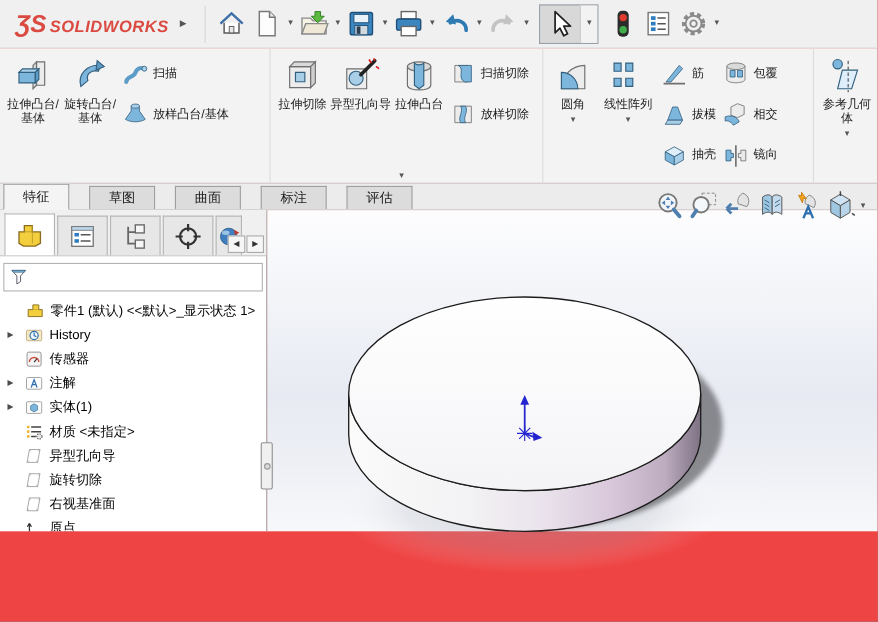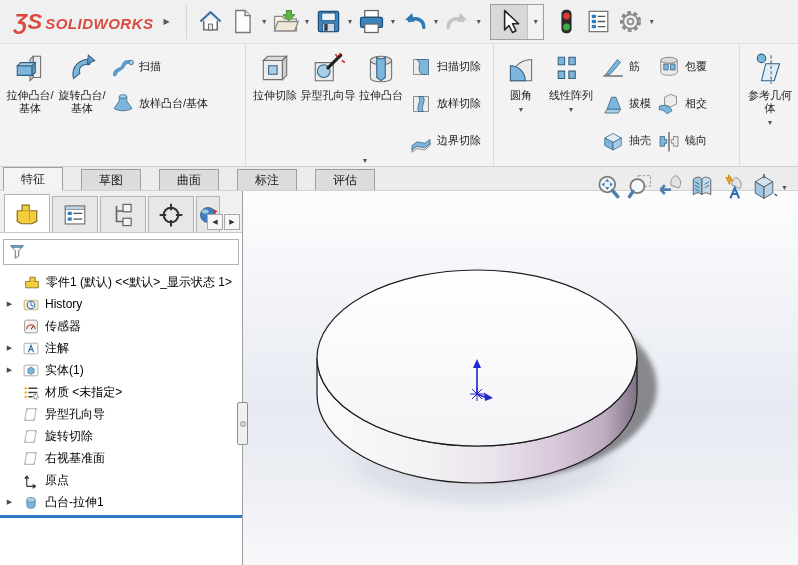--- a/index.html
+++ b/index.html
@@ -29,21 +29,21 @@
   .rlarge .lbl{font-size:11px;line-height:13px;text-align:center;word-break:break-all;margin-top:3px;color:#1d1d1d}
   .rcol{display:flex;flex-direction:column;padding-top:1px}
   .rrow{display:flex;align-items:center;height:37px;padding:0 3px;font-size:11px;cursor:pointer;white-space:nowrap}
   .rrow .ic22{width:24px;height:24px;margin-right:4px;flex:none}
   .goverflow{position:absolute;bottom:2px;left:46%;cursor:pointer}
   
   .tabrow{height:24px;background:#ececec;display:flex;align-items:flex-end;padding-left:3px;border-bottom:1px solid #d2d2d2}
   .ctab{height:21px;display:flex;align-items:center;padding:0 17px;background:#dcdcdc;border:1px solid #9f9f9f;border-bottom:none;margin-right:18px;font-size:12px;cursor:pointer;white-space:nowrap}
   .ctab.active{background:#f4f4f4;height:24px;margin-bottom:-1px;border-bottom:1px solid #f4f4f4}
   
-  .content{display:flex;height:374px;position:relative}
+  .content{display:flex;height:292px;position:relative}
   .panel{width:243px;background:#fff;border-right:1px solid #9f9f9f;display:flex;flex-direction:column;flex:none}
   .ptabs{height:42px;background:#f0f0f0;display:flex;align-items:flex-end;border-bottom:1px solid #c9c9c9;padding:4px 0 0 2px;position:relative}
   .ptab{width:46px;height:36px;display:flex;align-items:center;justify-content:center;border:1px solid #b5b5b5;border-bottom:none;background:#e7e7e7;margin-left:2px;cursor:pointer}
   .ptab.active{background:#fff;height:38px}
   .ptab .ic{width:26px;height:26px}
   .ptab.partial{width:24px;overflow:hidden;justify-content:flex-start}
   .pscroll{position:absolute;right:2px;bottom:2px;display:flex}
   .pscroll .sb{width:16px;height:16px;border:1px solid #aaa;background:#f6f6f6;display:flex;align-items:center;justify-content:center;font-size:7px;color:#333;margin-left:1px;cursor:pointer}
   .filter{margin:6px 3px 2px 3px;border:1px solid #b3b3b3;height:26px;display:flex;align-items:center;padding:0 4px;background:#fff}
   .filter .ic{width:18px;height:18px;margin-right:4px;flex:none}
@@ -497,28 +497,20 @@
             </span>
             <span>扫描切除</span>
           </div>
         <div class="rrow">
             <span class="ic22">
               <svg class="i" viewBox="0 0 32 32">
                 <use href="#s-cutloft"></use>
               </svg>
             </span>
             <span>放样切除</span>
-          </div>
-        <div class="rrow">
-            <span class="ic22">
-              <svg class="i" viewBox="0 0 32 32">
-                <use href="#s-cutboundary"></use>
-              </svg>
-            </span>
-            <span>边界切除</span>
           </div>
       </div>
       <span class="goverflow dd">▼</span>
     </div>
 
     <div class="rgroup" style="width:248px">
       <div class="rlarge" style="width:46px">
         <span class="ic32">
             <svg class="i" viewBox="0 0 32 32">
               <use href="#s-fillet"></use>

